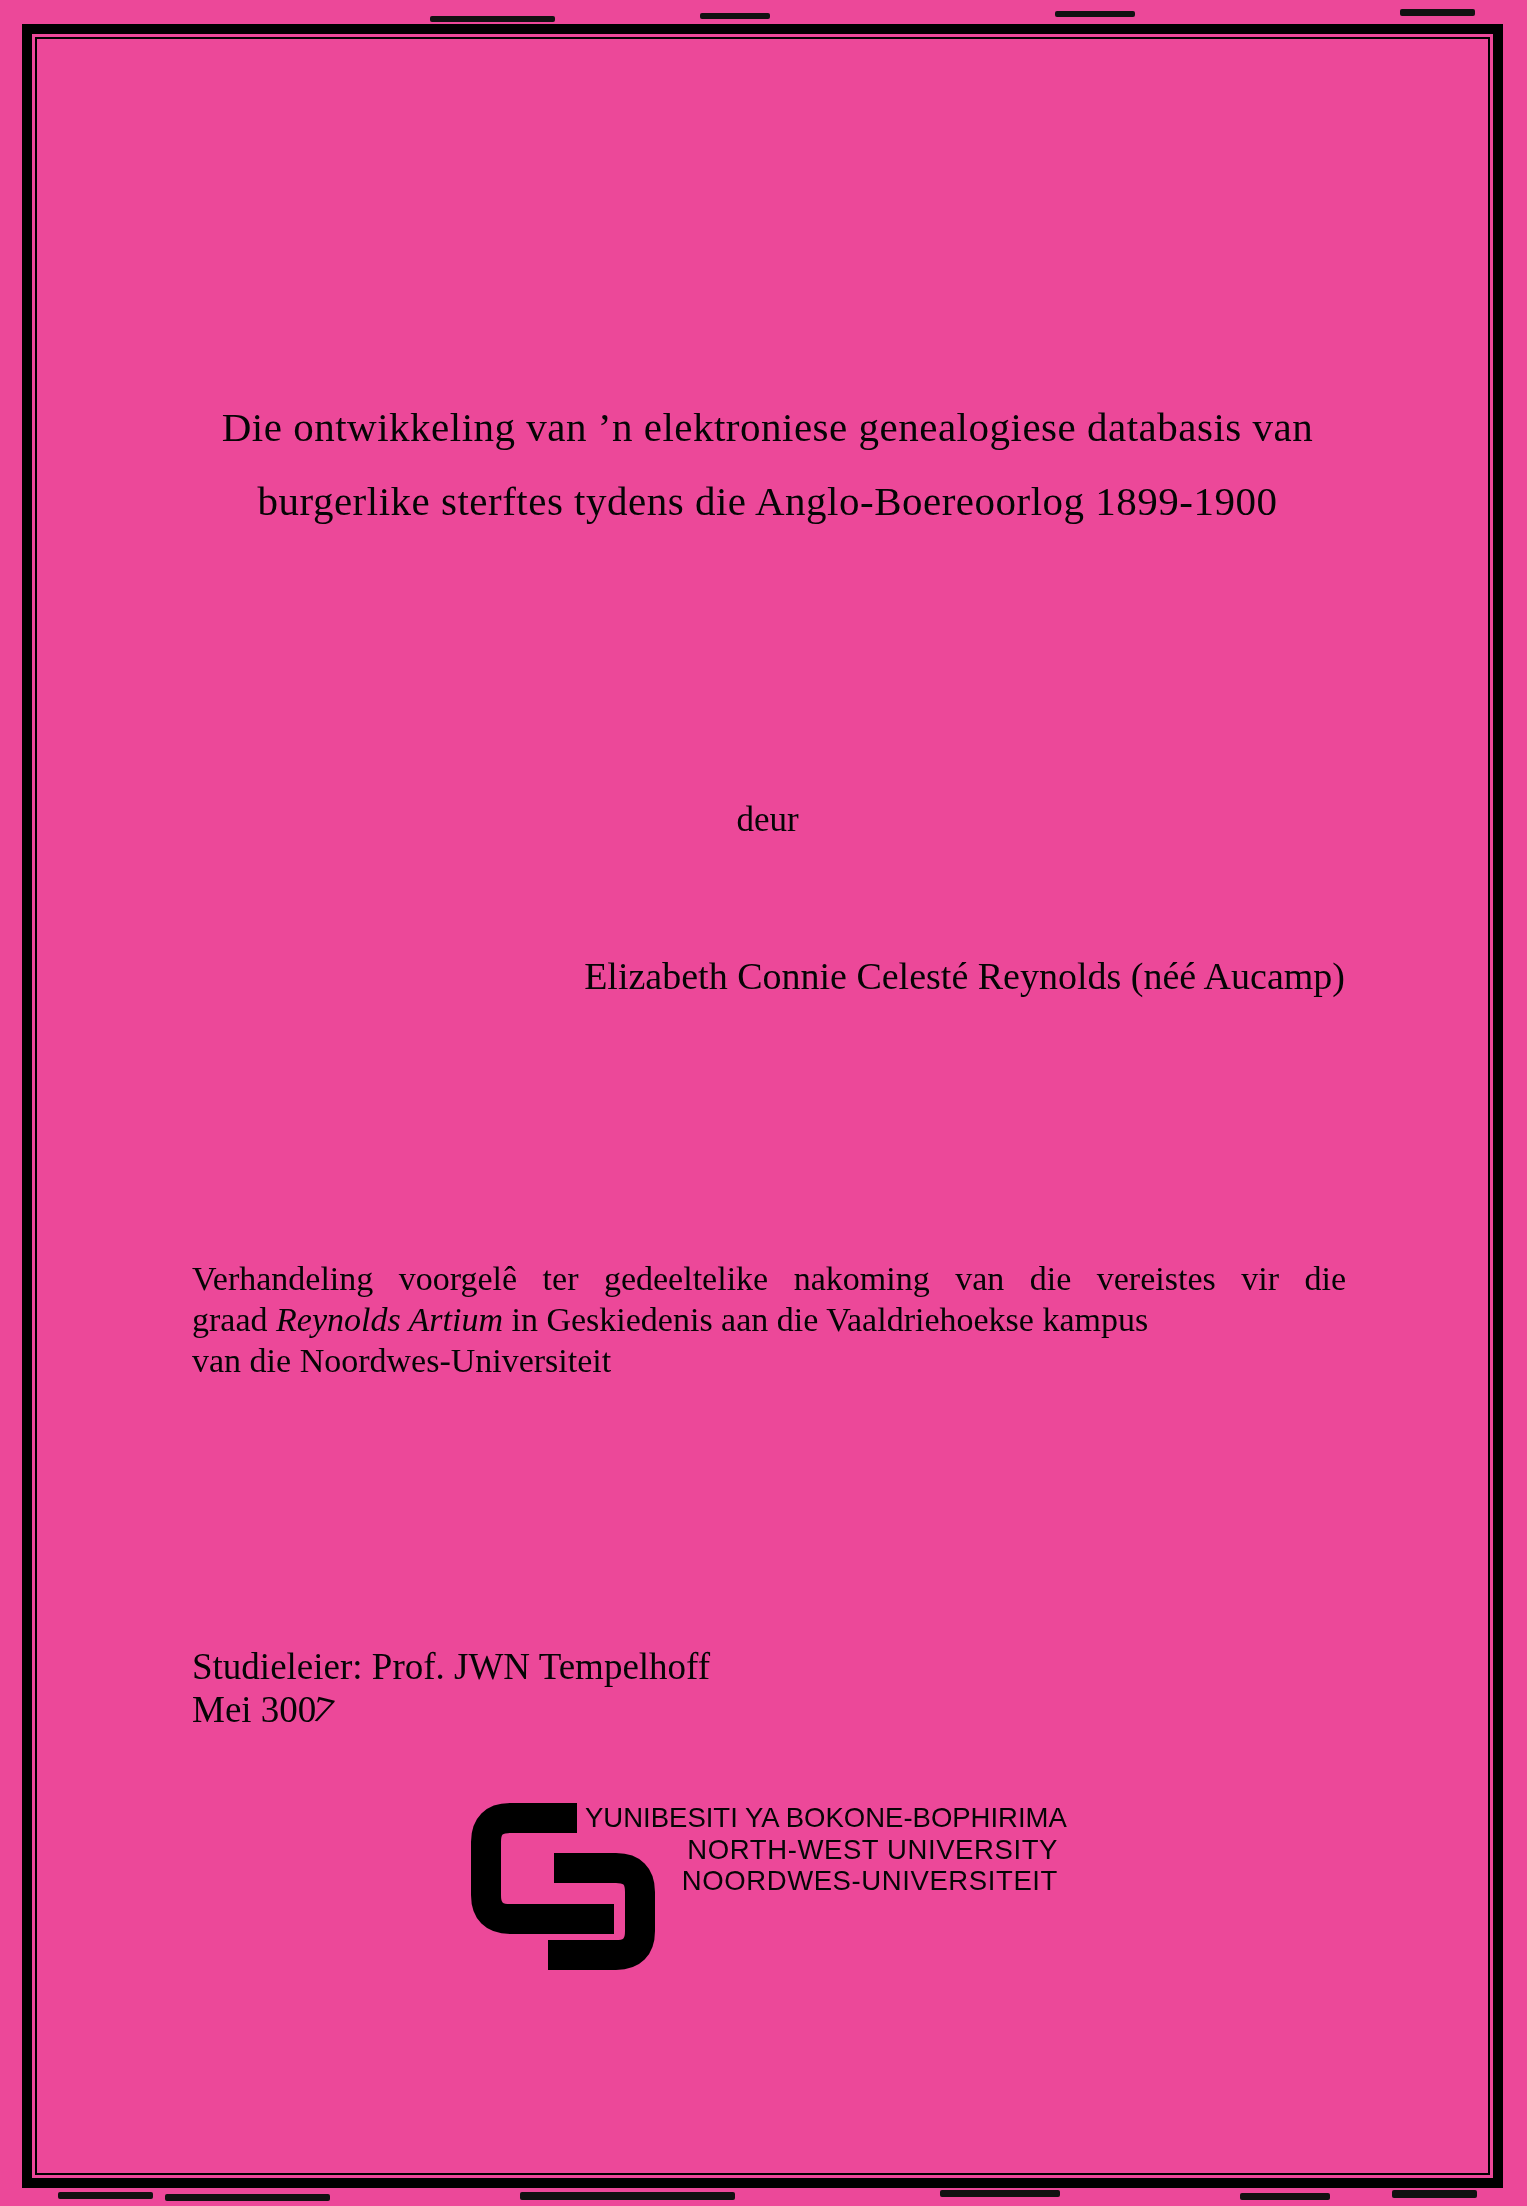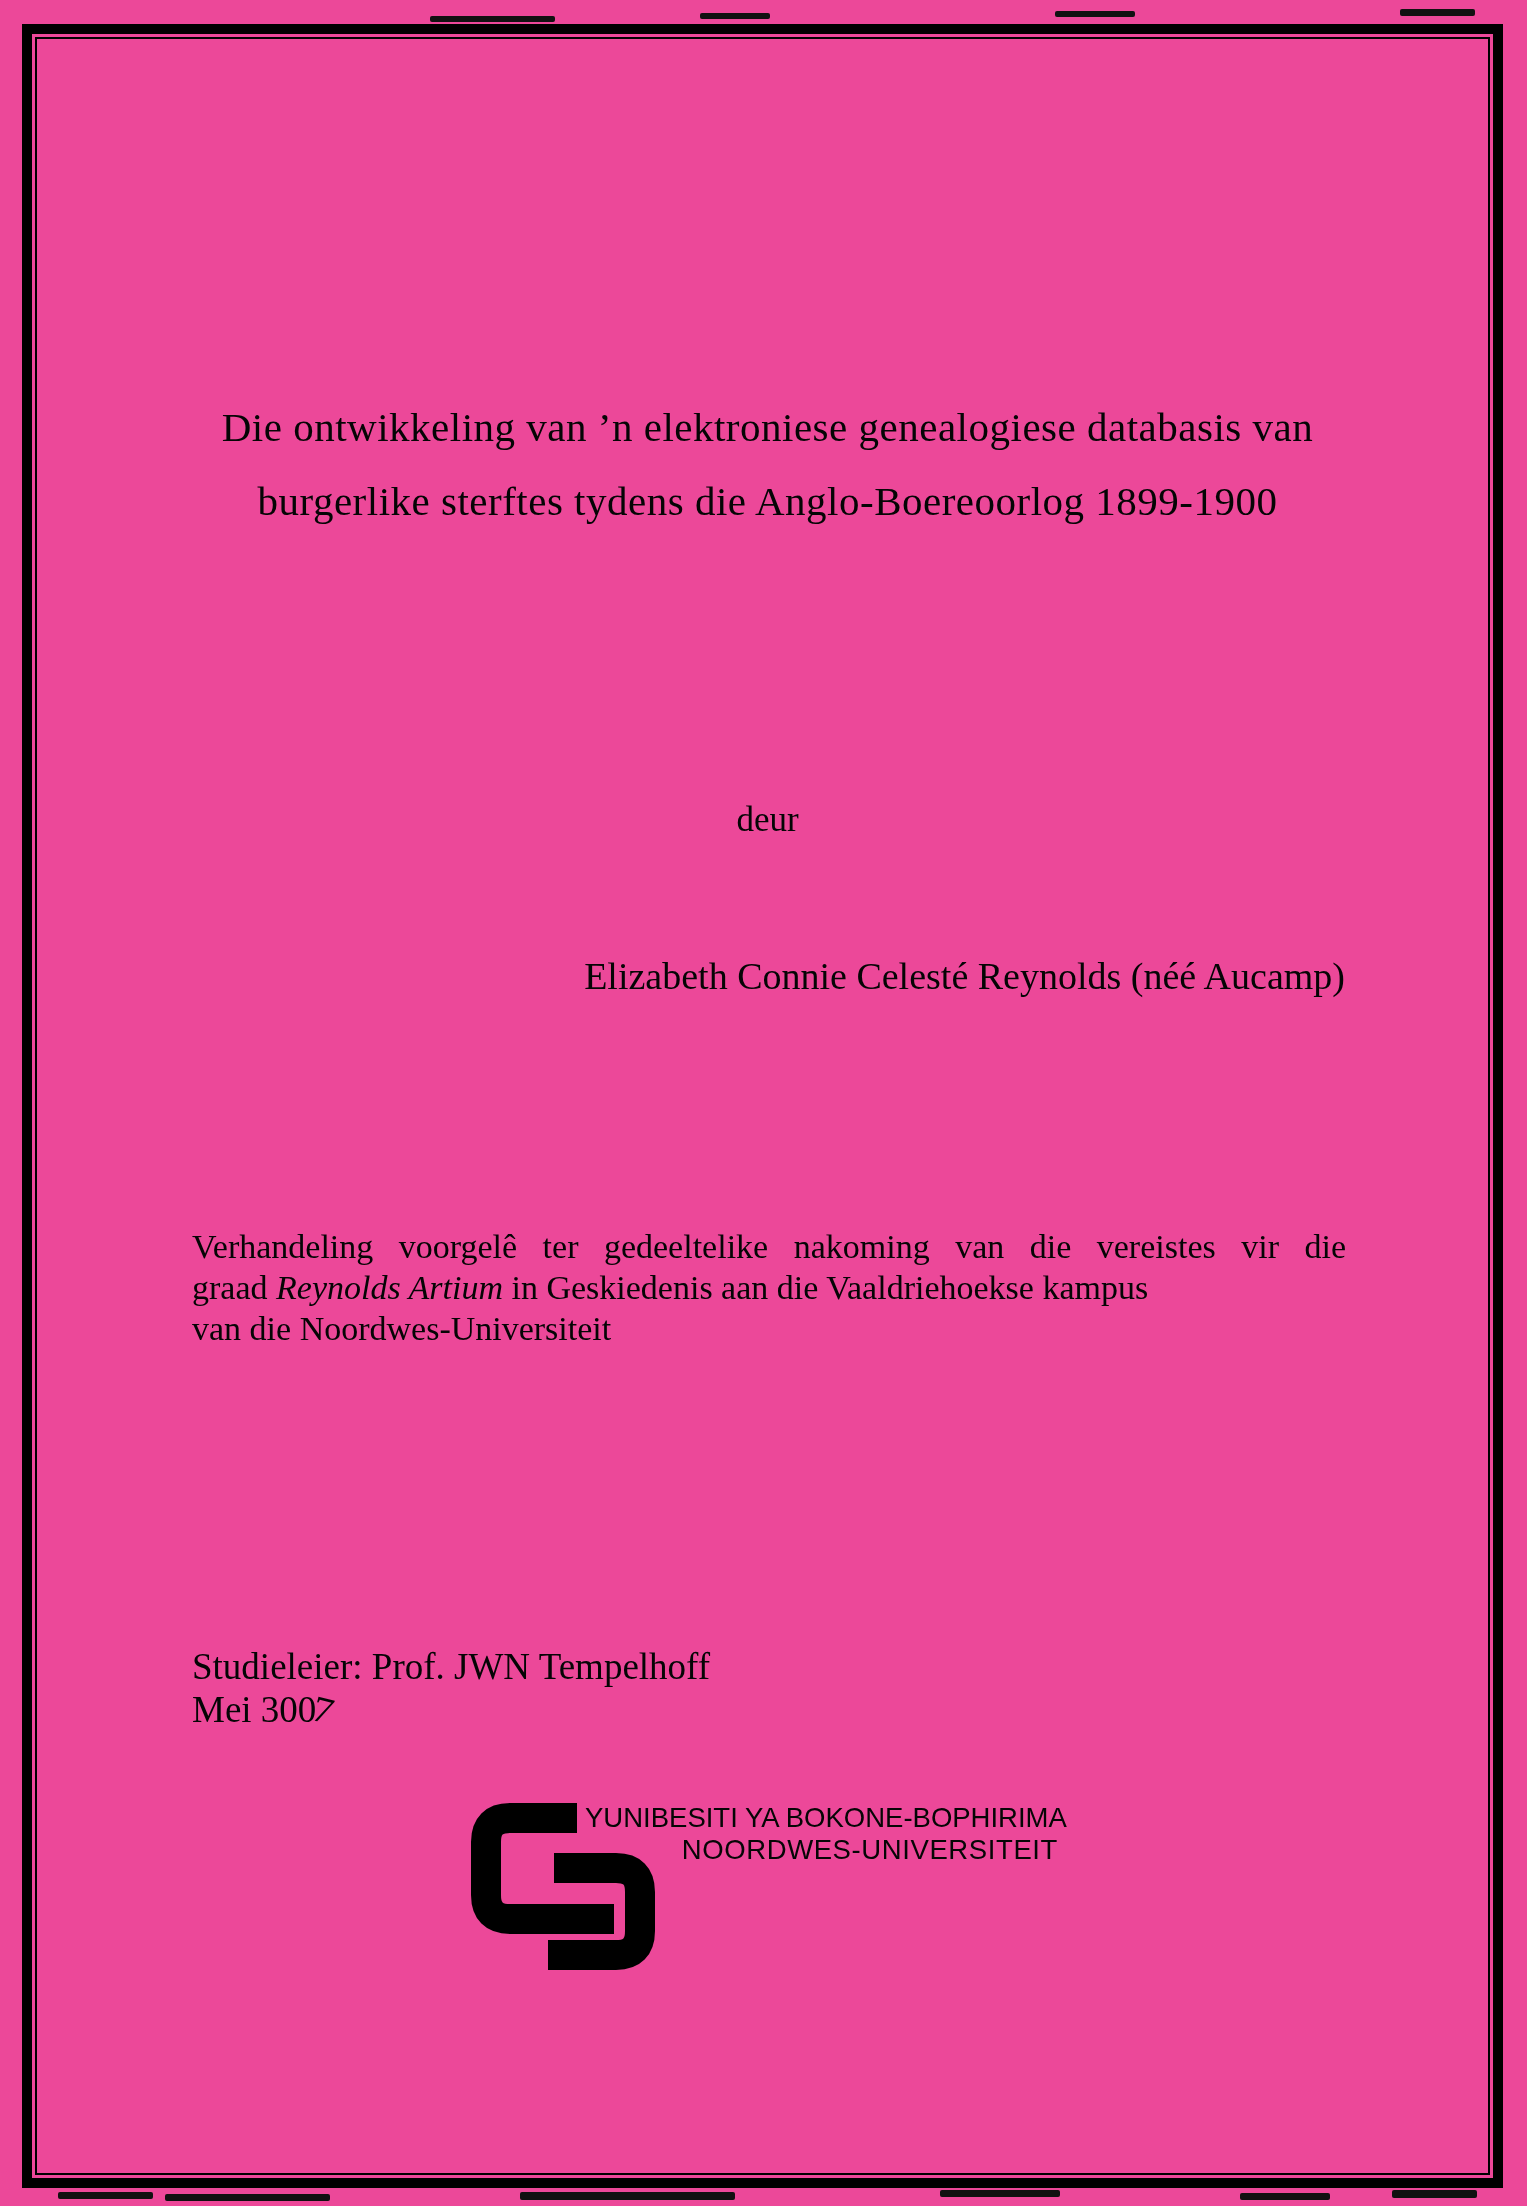--- a/index.html
+++ b/index.html
@@ -41,20 +41,21 @@
     position: absolute; left: 190px; top: 954px; width: 1155px;
     text-align: right; font-size: 38px;
   }
   .statement {
     position: absolute; left: 192px; top: 1226px; width: 1154px;
     font-size: 34px; line-height: 41px;
   }
   .statement .justified {
     text-align: justify;
     text-align-last: justify;
+    margin-top: 32px;
   }
   .statement .italic { font-style: italic; }
   .supervisor-block {
     position: absolute; left: 192px; top: 1645px;
     font-size: 37px; line-height: 43px;
   }
   .seven {
     display: inline-block;
     transform: rotate(14deg) translate(-2px, 1px) scaleX(1.12);
   }
@@ -113,17 +114,18 @@
     <div><span>Mei 300</span><span class="seven">7</span></div>
   </div>
 
   <div class="logo">
     <svg class="logo-mark" width="200" height="175" viewBox="0 0 200 175" xmlns="http://www.w3.org/2000/svg">
       <path d="M 109 18 L 42 18 Q 18 18 18 42 L 18 95 Q 18 119 42 119 L 146 119" fill="none" stroke="#000" stroke-width="30" stroke-linecap="butt"></path>
       <path d="M 86 68 L 148 68 Q 172 68 172 92 L 172 131 Q 172 155 148 155 L 80 155" fill="none" stroke="#000" stroke-width="30" stroke-linecap="butt"></path>
     </svg>
     <div class="logo-text">
       <div>YUNIBESITI YA BOKONE-BOPHIRIMA</div>
+      <div class="ls">NORTH-WEST UNIVERSITY</div>
       <div class="ls">NOORDWES-UNIVERSITEIT</div>
     </div>
   </div>
 
 </div>
 
 </body></html>

